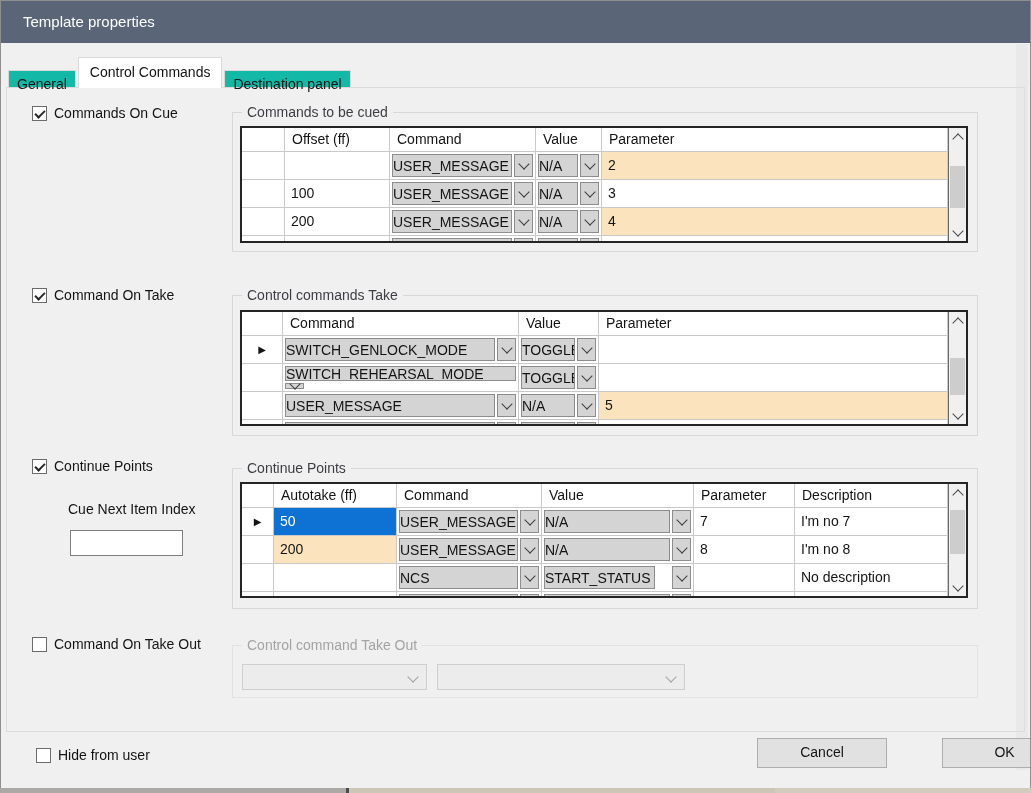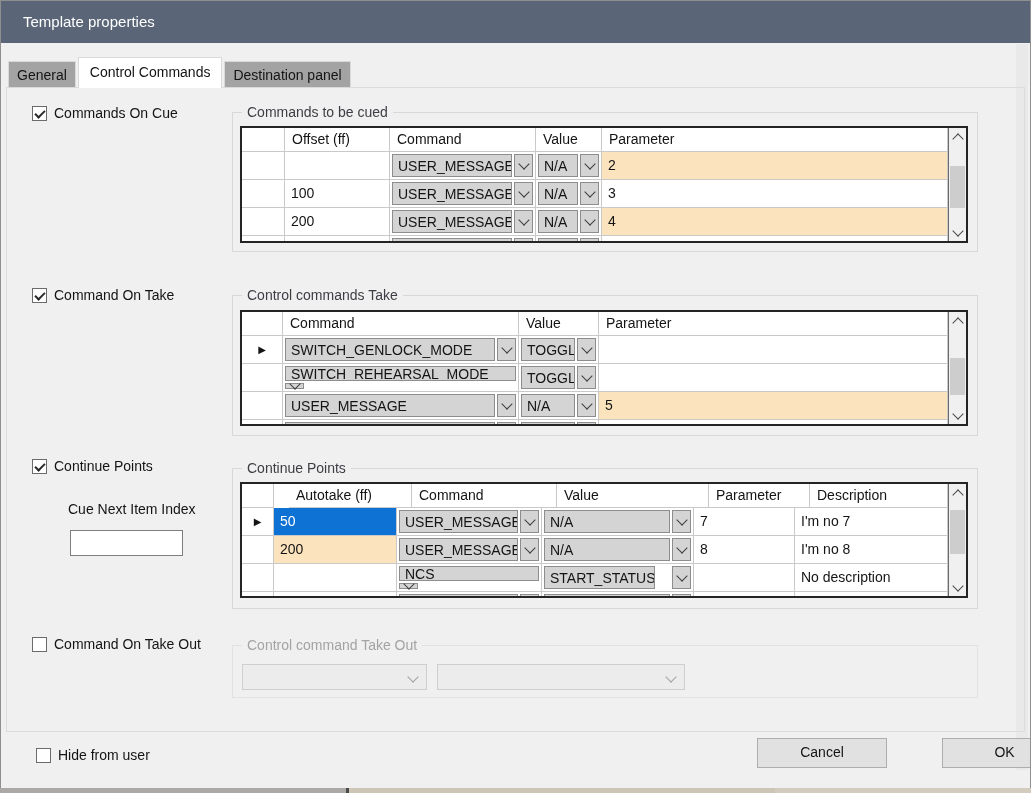--- a/index.html
+++ b/index.html
@@ -8,21 +8,21 @@
     background:#f0f0f0;font-family:"Liberation Sans",sans-serif;
     font-size:14px;color:#141414;
   }
   .frame{position:absolute;inset:0;border:1px solid #8f8f8f;pointer-events:none;z-index:60}
   .titlebar{
     position:absolute;left:0;top:0;width:1031px;height:43px;
     background:var(--titlebar);color:#ffffff;font-size:15px;
     line-height:44px;padding-left:23px;box-sizing:border-box;z-index:5
   }
   .tabs{position:absolute;left:8px;top:57px;height:31px;display:flex;align-items:flex-end;z-index:3}
-  .tab{height:27px;line-height:26px;padding:0 8px;background:#a3a3a3;border:1px solid #d9d9d9;margin-right:2px;box-sizing:border-box;white-space:nowrap}
+  .tab{height:18px;line-height:26px;padding:0 8px;background:#14b8a6;border:1px solid #d9d9d9;margin-right:2px;box-sizing:border-box;white-space:nowrap}
   .tab.active{height:31px;line-height:29px;background:#ffffff;border-bottom:none;padding:0 11px}
   .tabpanel{position:absolute;left:6px;top:87px;width:1019px;height:645px;border:1px solid #dcdcdc;box-sizing:border-box;z-index:1}
   .rband{position:absolute;left:1016px;top:44px;width:12px;height:726px;background:#e9e9e9;z-index:0}
 
   .cbrow{position:absolute;display:flex;align-items:center;gap:7px;z-index:4}
   .cbbox{width:15px;height:15px;background:#fff;border:1px solid #6b6b6b;box-sizing:border-box;position:relative;flex:none}
   .cbbox.checked::after{
     content:"";position:absolute;left:2px;top:3px;width:8px;height:4px;
     border-left:2px solid #2b2b2b;border-bottom:2px solid #2b2b2b;transform:rotate(-45deg)
   }
@@ -37,21 +37,21 @@
   .dgv-row.header{height:24px}
   .cell{box-sizing:border-box;border-right:1px solid #c9c9c9;border-bottom:1px solid #c9c9c9;flex:none;overflow:hidden;white-space:nowrap;background:#fff}
   .cell.flexfill{flex:1}
   .cell.header{padding:3px 0 0 7px}
   .cell.rh{display:flex;align-items:center;justify-content:center}
   .marker{font-size:10px;color:#141414;line-height:1}
   .cell.txt{padding-left:6px;line-height:26px}
   .hl-orange{background:var(--orange) !important}
   .hl-blue{background:var(--blue) !important;color:#fff}
   .cmbcell{padding:2px;display:flex;gap:2px}
-  .combo{flex:1;background:var(--combogray);border:1px solid #8d8d8d;padding-left:5px;display:flex;align-items:center;box-sizing:border-box;min-width:0;overflow:hidden;white-space:nowrap}
+  .combo{flex:1;background:var(--combogray);border:1px solid #8d8d8d;display:flex;align-items:center;box-sizing:border-box;min-width:0;overflow:hidden;white-space:nowrap}
   .combo-btn{width:19px;flex:none;background:var(--combogray);border:1px solid #8d8d8d;display:flex;align-items:center;justify-content:center;box-sizing:border-box}
   .chev{width:7px;height:7px;border-right:1.5px solid #3c3c3c;border-bottom:1.5px solid #3c3c3c;transform:rotate(45deg);margin-top:-4px}
   .vscroll{width:17px;flex:none;border-left:1px solid #6a6a6a;background:#f0f0f0;position:relative}
   .sb-btn{position:absolute;left:0;width:100%;height:17px;display:flex;align-items:center;justify-content:center}
   .sb-btn.up{top:0}
   .sb-btn.down{bottom:0}
   .sb-btn .chev{border-color:#4a4a4a;margin-top:0}
   .sb-btn.up .chev{transform:rotate(-135deg);margin-top:4px}
   .sb-btn.down .chev{margin-top:-3px}
   .sb-thumb{position:absolute;left:1px;width:15px;background:#cdcdcd}
@@ -267,21 +267,21 @@
 </div>
 <div class="textlabel" style="left:68px;top:501px">Cue Next Item Index</div>
 <input class="textinput" style="left: 70px; top: 530px; width: 113px; height: 26px;" value="">
 <div class="groupbox" style="left:232px;top:468px;width:746px;height:141px">
   <span class="gb-label">Continue Points</span>
 </div>
 <div class="dgv" style="left:240px;top:482px;width:728px;height:116px">
     <div class="dgv-main">
       <div class="dgv-row header">
         <div class="cell header" style="width: 32px;"></div>
-        <div class="cell header" style="width: 123px; margin-left: 15px;">Autotake (ff)</div>
+        <div class="cell header" style="width: 123px;">Autotake (ff)</div>
         <div class="cell header" style="width: 145px;">Command</div>
         <div class="cell header" style="width: 152px;">Value</div>
         <div class="cell header" style="width: 101px;">Parameter</div>
         <div class="cell header flexfill">Description</div>
       </div>
       <div class="dgv-row">
         <div class="cell rh" style="width: 32px;">
           <span class="marker">▶</span>
         </div>
         <div class="cell txt hl-blue" style="width: 123px;">50</div>
@@ -314,21 +314,21 @@
           <div class="combo-btn">
             <span class="chev"></span>
           </div>
         </div>
         <div class="cell txt" style="width: 101px;">8</div>
         <div class="cell txt flexfill">I'm no 8</div>
       </div>
       <div class="dgv-row">
         <div class="cell rh" style="width: 32px;"></div>
         <div class="cell txt" style="width: 123px;"></div>
-        <div class="cmbcell cell" style="width: 145px; flex-direction: column;">
+        <div class="cmbcell cell" style="width: 145px;">
           <div class="combo">NCS</div>
           <div class="combo-btn">
             <span class="chev"></span>
           </div>
         </div>
         <div class="cmbcell cell" style="width: 152px; gap: 17px;">
           <div class="combo">START_STATUS</div>
           <div class="combo-btn">
             <span class="chev"></span>
           </div>

